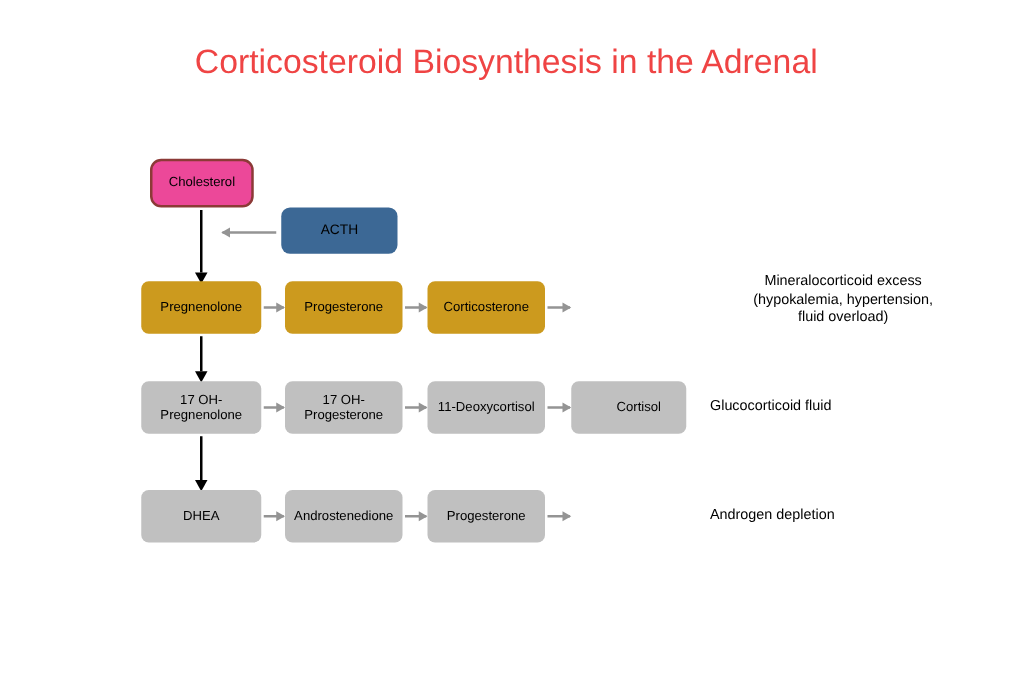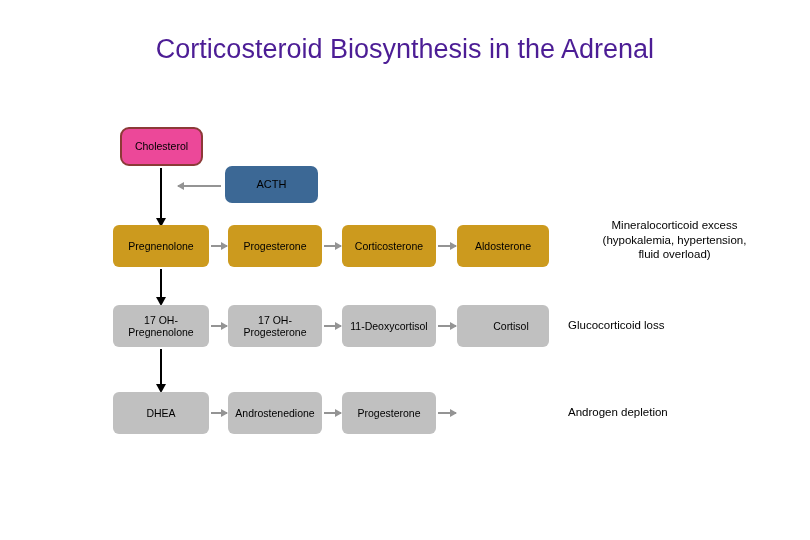--- a/index.html
+++ b/index.html
@@ -15,21 +15,21 @@
     font-family: "Liberation Sans", sans-serif;
     overflow: hidden;
   }
   #page-title {
     position: absolute;
     left: 0;
     top: 34px;
     width: 810px;
     text-align: center;
     font-size: 27px;
-    color: #4c1d95;
+    color: #ef4444;
     letter-spacing: 0px;
     white-space: nowrap;
   }
   .node {
     position: absolute;
     box-sizing: border-box;
     display: flex;
     align-items: center;
     justify-content: center;
     text-align: center;
@@ -116,37 +116,36 @@
   <div class="node acth" style="left:225px; top:166px; width:93px; height:37px;">ACTH</div>
 
   <div class="h-arrow left" style="left:178px; top:185px; width:43px;"></div>
 
   <div class="node gold" style="left:113px; top:225px; width:96px; height:42px;">Pregnenolone</div>
   <div class="h-arrow" style="left:211px; top:245px; width:16px;"></div>
   <div class="node gold" style="left:228px; top:225px; width:94px; height:42px;">Progesterone</div>
   <div class="h-arrow" style="left:324px; top:245px; width:17px;"></div>
   <div class="node gold" style="left:342px; top:225px; width:94px; height:42px;">Corticosterone</div>
   <div class="h-arrow" style="left:438px; top:245px; width:18px;"></div>
-  <div class="node gold" style="left:457px; top:225px; width:92px; height:42px;">Aldosterone</div>
   <div class="side-note center-lines" style="left: 557px; top: 218px; width: 235px; white-space: pre-line;">Mineralocorticoid excess
 (hypokalemia, hypertension,
  fluid overload)</div>
 
   <div class="v-arrow" style="left:160px; top:269px; height:28px;"></div>
 
   <div class="node gray" style="left: 113px; top: 305px; width: 96px; height: 42px; white-space: pre-line;">17 OH-
 Pregnenolone</div>
   <div class="h-arrow" style="left:211px; top:325px; width:16px;"></div>
   <div class="node gray" style="left: 228px; top: 305px; width: 94px; height: 42px; white-space: pre-line;">17 OH-
 Progesterone</div>
   <div class="h-arrow" style="left:324px; top:325px; width:17px;"></div>
   <div class="node gray" style="left:342px; top:305px; width:94px; height:42px;">11-Deoxycortisol</div>
   <div class="h-arrow" style="left:438px; top:325px; width:18px;"></div>
   <div class="node gray" style="left:457px; top:305px; width:92px; height:42px;padding-left:16px;">Cortisol</div>
-  <div class="side-note" style="left:568px; top:318px; width:230px;">Glucocorticoid loss</div>
+  <div class="side-note" style="left:568px; top:318px; width:230px;">Glucocorticoid fluid</div>
 
   <div class="v-arrow" style="left:160px; top:349px; height:35px;"></div>
 
   <div class="node gray" style="left:113px; top:392px; width:96px; height:42px;">DHEA</div>
   <div class="h-arrow" style="left:211px; top:412px; width:16px;"></div>
   <div class="node gray" style="left:228px; top:392px; width:94px; height:42px;">Androstenedione</div>
   <div class="h-arrow" style="left:324px; top:412px; width:17px;"></div>
   <div class="node gray" style="left:342px; top:392px; width:94px; height:42px;">Progesterone</div>
   <div class="h-arrow" style="left:438px; top:412px; width:18px;"></div>
   <div class="side-note" style="left:568px; top:405px; width:230px;">Androgen depletion</div>

